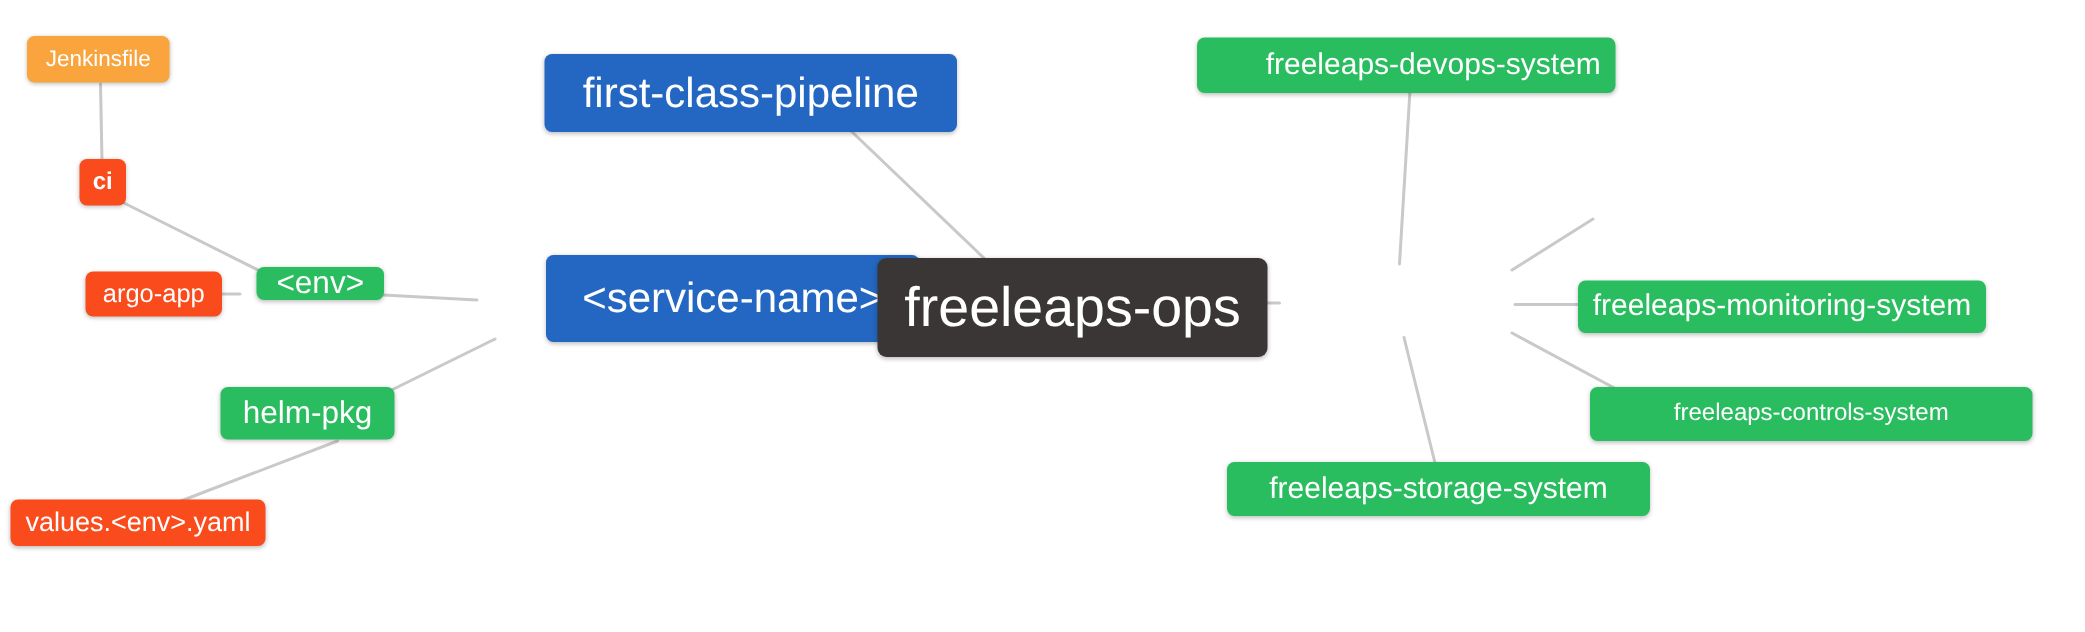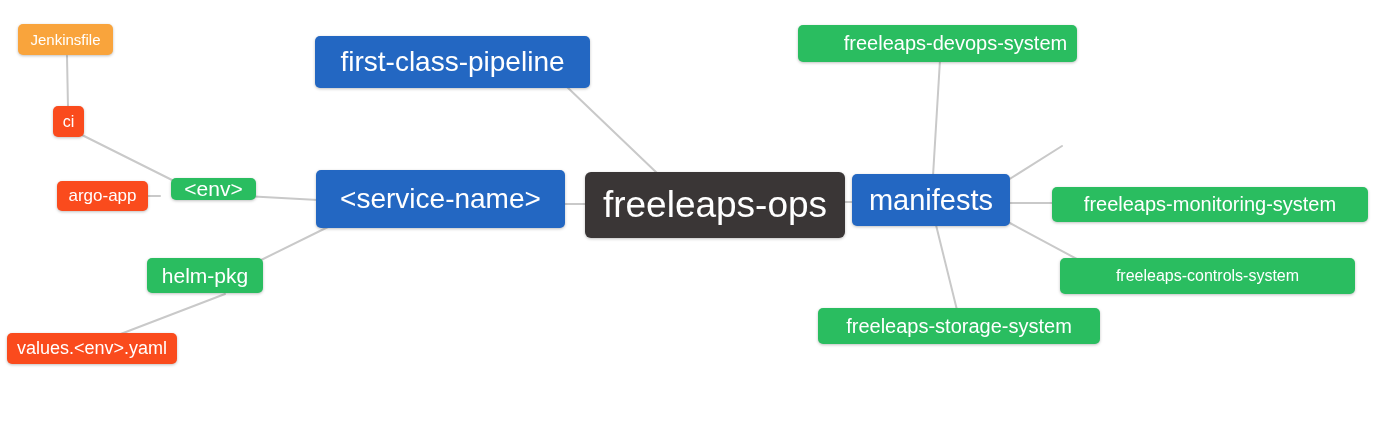--- a/index.html
+++ b/index.html
@@ -33,21 +33,21 @@
     align-items: center;
     justify-content: center;
     box-sizing: border-box;
     color: var(--text, #ffffff);
     white-space: nowrap;
     border-radius: 5px;
     box-shadow: 0 1px 3px rgba(0,0,0,0.25);
     cursor: pointer;
     user-select: none;
   }
-  .blue   { background: var(--blue,   #2367c2); }
+  .blue   { background: var(--blue,   #2367c2); margin-left: 48px; }
   .green  { background: var(--green,  #2abd60); }
   .red    { background: var(--red,    #fa4b1d); }
   .orange { background: var(--orange, #f9a43c); }
   .dark   { background: var(--dark,   #3a3636); }
 </style>
 </head>
 <body>
 
 <div class="canvas">
 
@@ -63,40 +63,39 @@
     <line x1="845" y1="202" x2="853" y2="202"></line>
     <line x1="933" y1="176" x2="940" y2="60"></line>
     <line x1="1008" y1="180" x2="1062" y2="146"></line>
     <line x1="1010" y1="203" x2="1054" y2="203"></line>
     <line x1="1008" y1="222" x2="1088" y2="265"></line>
     <line x1="936" y1="225" x2="957" y2="310"></line>
   </svg>
 
   <div class="node orange" style="left:18px;  top:24px;  width:95px;  height:31px; font-size:15px;">Jenkinsfile</div>
 
-  <div class="node red" style="left:53px;  top:106px; width:31px;  height:31px; font-size:16px; font-weight:normal;">ci</div>
+  <div class="node red" style="left:53px;  top:106px; width:31px;  height:31px; font-size:16px; font-weight:bold;">ci</div>
 
   <div class="node red" style="left:30px;  top:181px; width:91px;  height:30px; font-size:17px;margin-left:27px;">argo-app</div>
 
   <div class="node green" style="left:158px; top:178px; width:85px;  height:22px; font-size:21px;margin-left:13px;">&lt;env&gt;</div>
 
   <div class="node blue" style="left:316px; top:170px; width:249px; height:58px; font-size:28px;">&lt;service-name&gt;</div>
 
   <div class="node blue" style="left:315px; top:36px;  width:275px; height:52px; font-size:28px;">first-class-pipeline</div>
 
   <div class="node green" style="left:147px; top:258px; width:116px; height:35px; font-size:21px;">helm-pkg</div>
 
   <div class="node red" style="left:7px;   top:333px; width:170px; height:31px; font-size:18px;">values.&lt;env&gt;.yaml</div>
 
   <div class="node dark" style="left:585px; top:172px; width:260px; height:66px; font-size:37px; border-radius:6px;">freeleaps-ops</div>
 
-  <div class="node blue" style="left:852px; top:174px; width:158px; height:52px; font-size:29px;">manifests</div>
 
   <div class="node green" style="left:798px;  top:25px;  width:279px; height:37px; font-size:20px;padding-left:36px;">freeleaps-devops-system</div>
 
 
-  <div class="node green" style="left:1052px; top:187px; width:316px; height:35px; font-size:20px;">freeleaps-monitoring-system</div>
+  <div class="node green" style="left:1052px; top:187px; width:272px; height:35px; font-size:20px;">freeleaps-monitoring-system</div>
 
   <div class="node green" style="left:1060px; top:258px; width:295px; height:36px; font-size:16px;">freeleaps-controls-system</div>
 
   <div class="node green" style="left:818px;  top:308px; width:282px; height:36px; font-size:20px;">freeleaps-storage-system</div>
 
 </div>
 
 </body></html>

